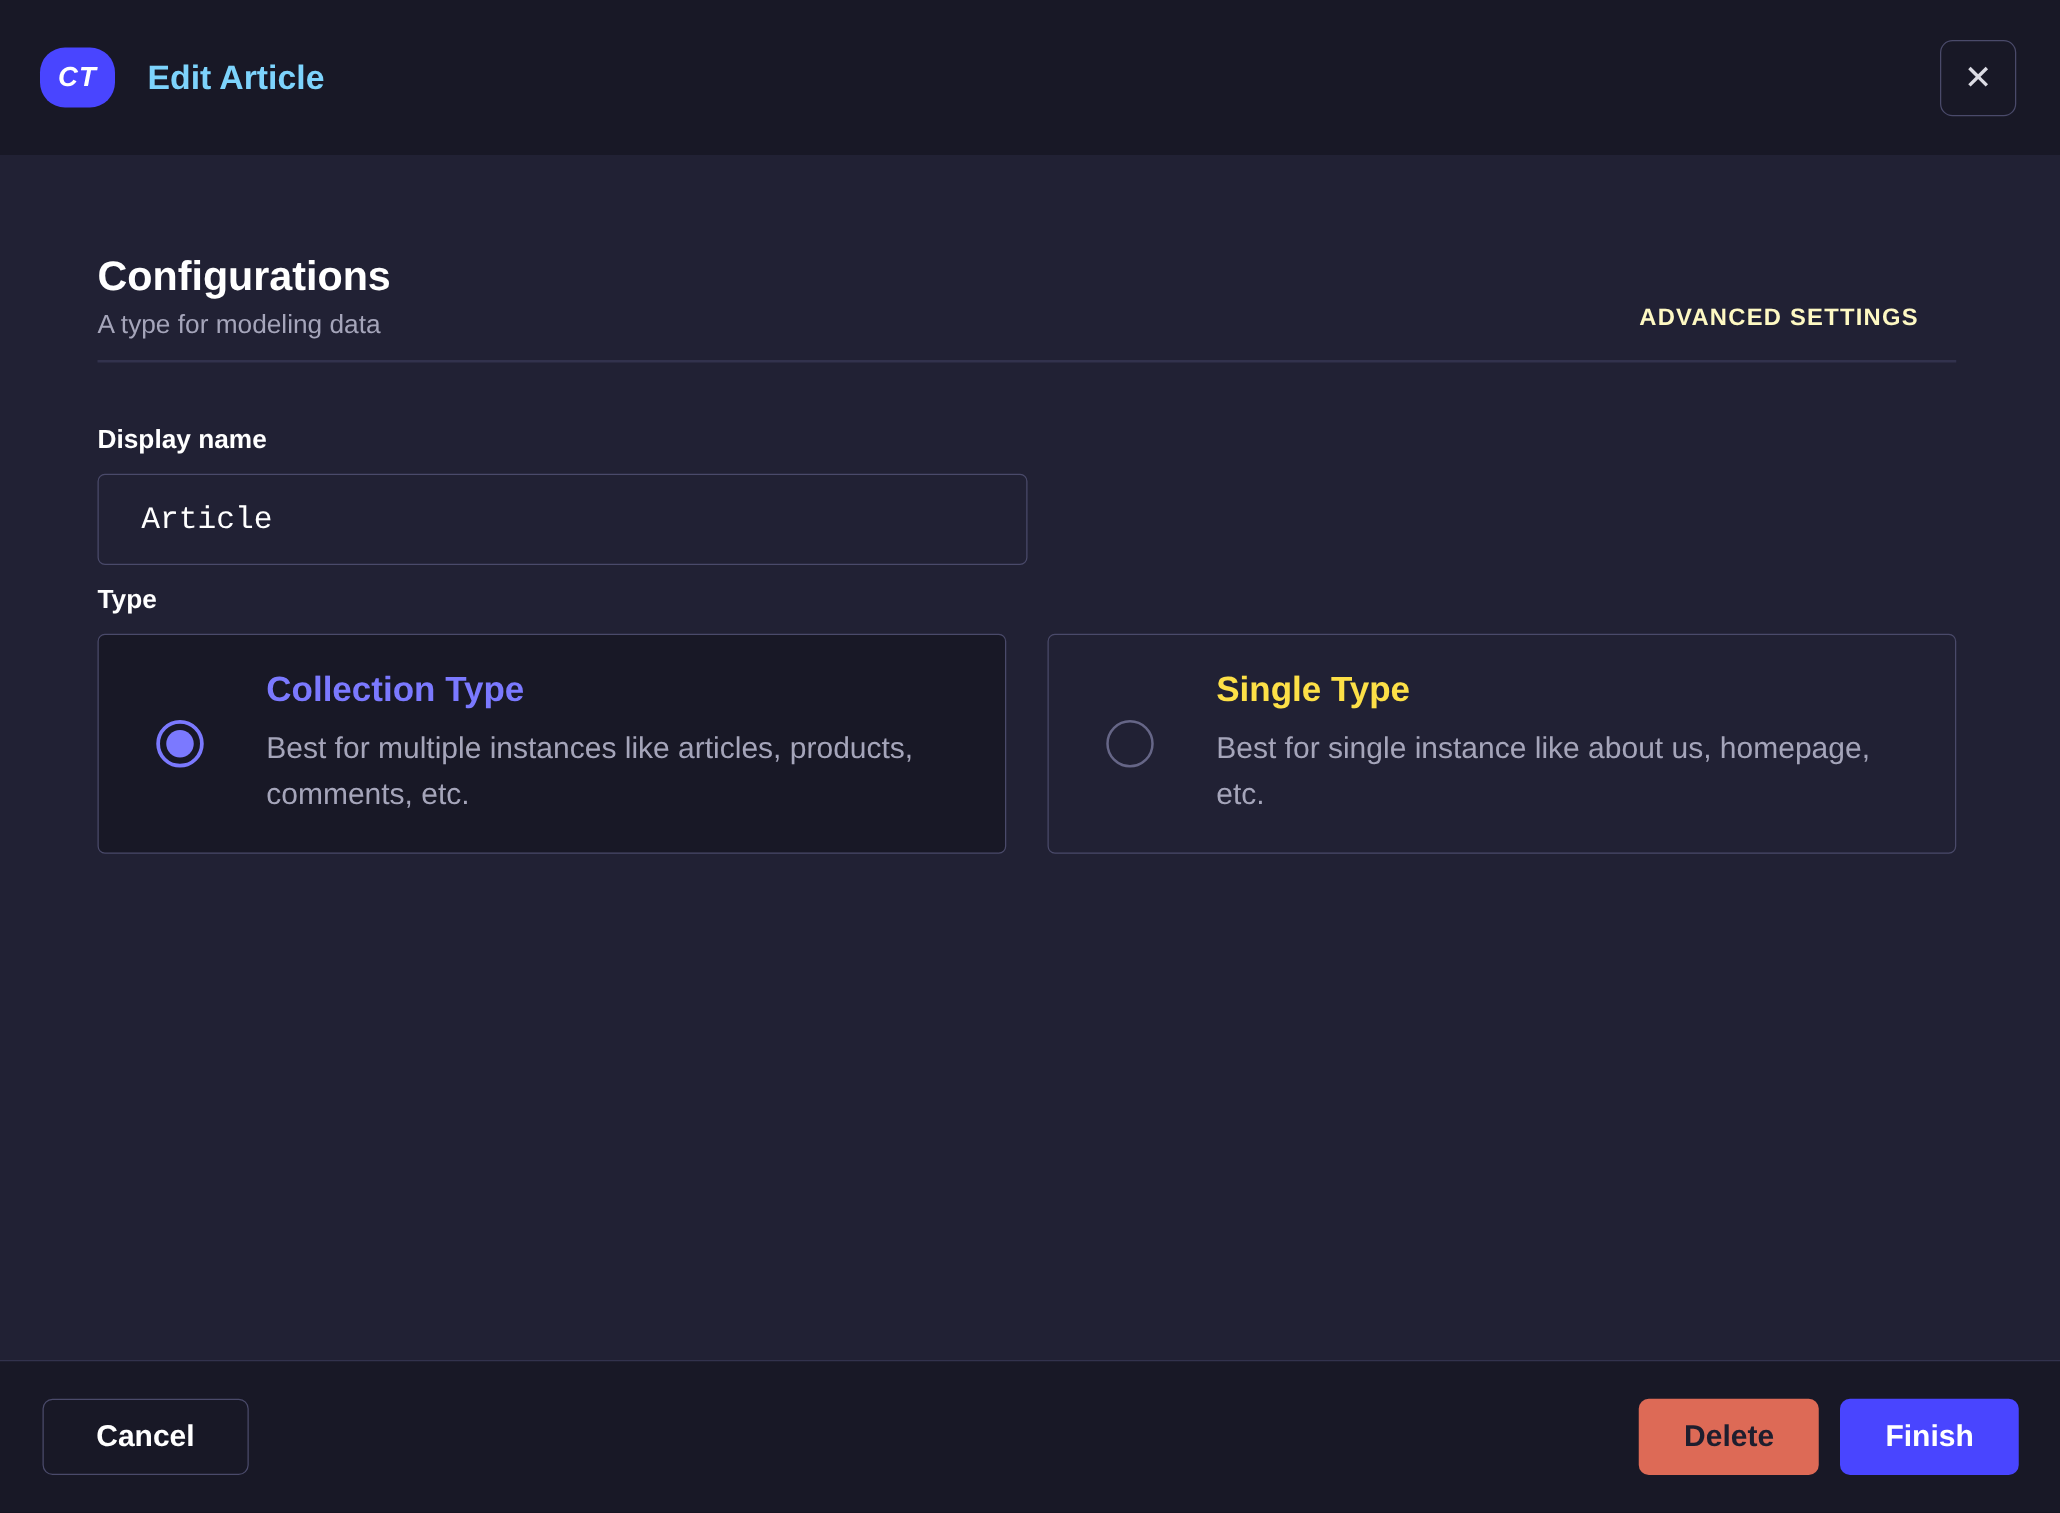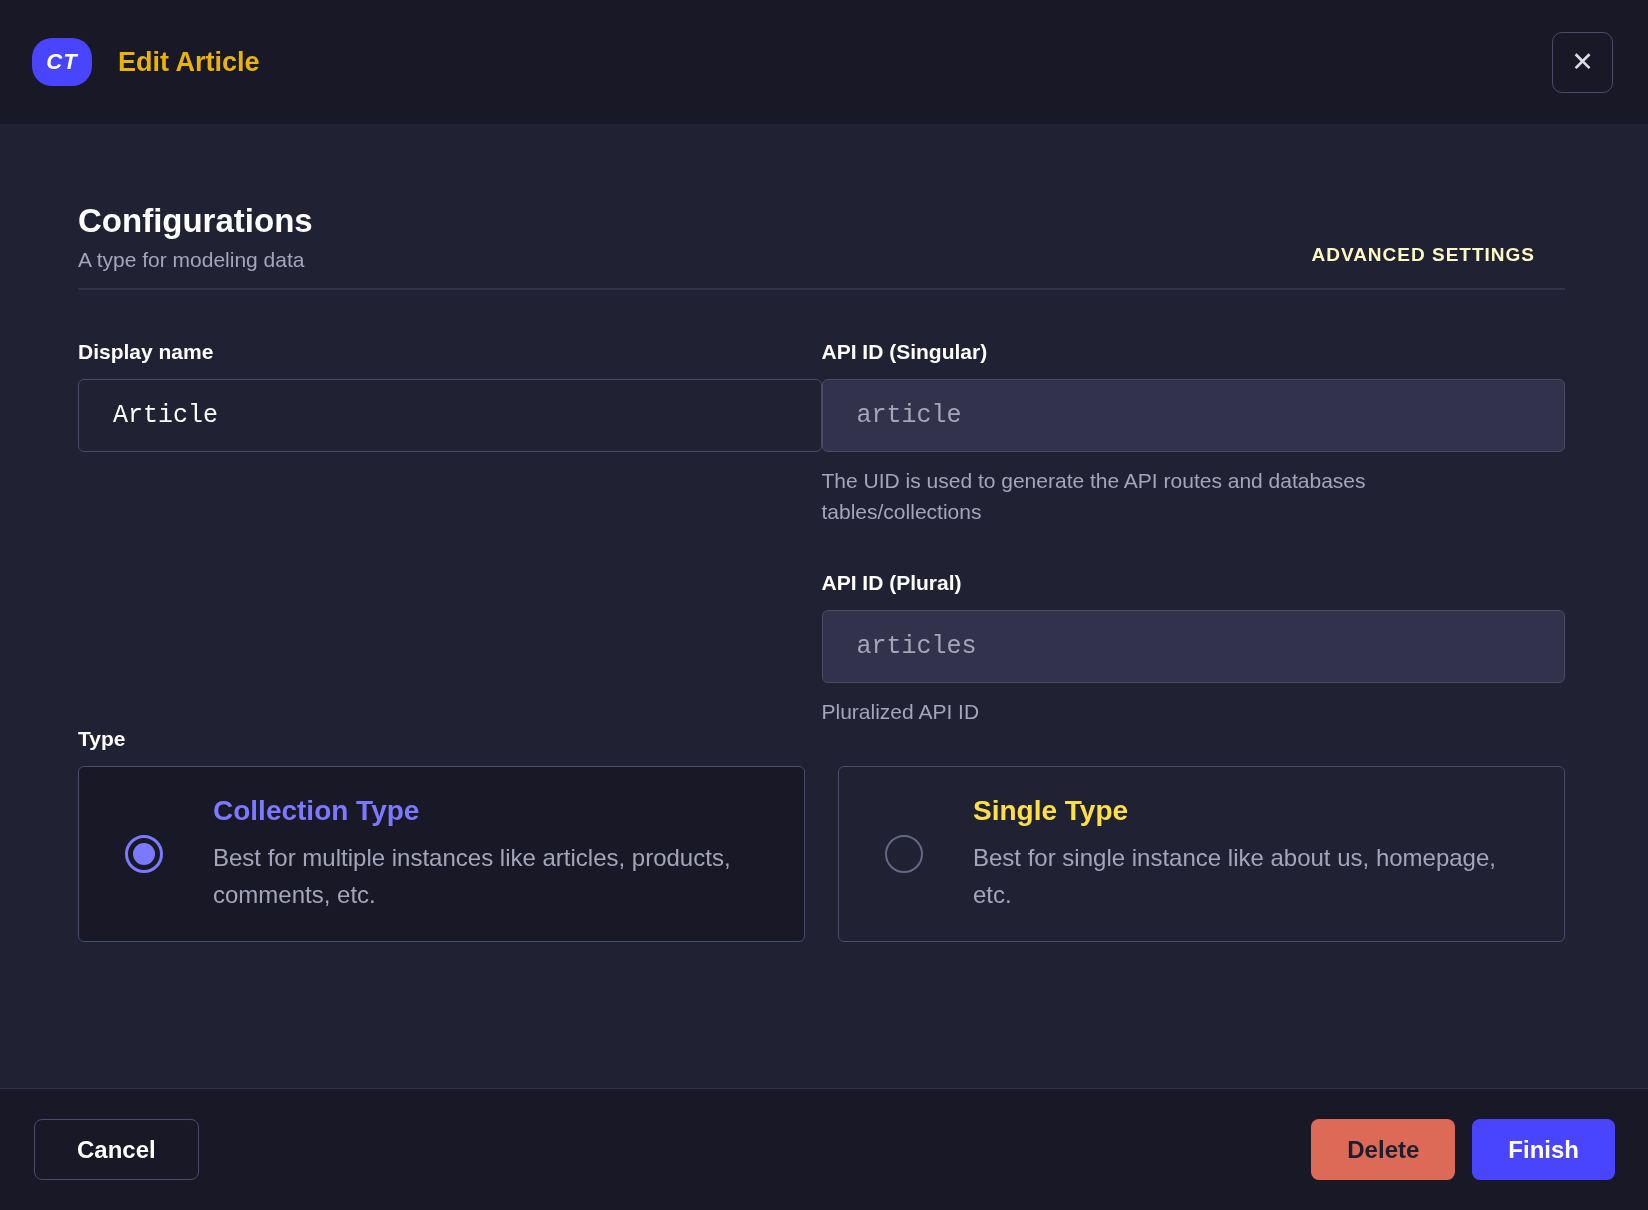--- a/index.html
+++ b/index.html
@@ -24,21 +24,21 @@
     width: 60px; height: 48px;
     background: #4945ff;
     border-radius: 20px;
     color: #ffffff;
     font-weight: bold; font-style: italic;
     font-size: 22px; letter-spacing: 1px;
     display: flex; align-items: center; justify-content: center;
   }
   .header-title {
     margin-left: 26px;
-    color: #eab308; font-size: 27px; font-weight: bold;
+    color: #7dd3fc; font-size: 27px; font-weight: bold;
   }
   .header-spacer { flex: 1; }
   .close-btn {
     width: 61px; height: 61px;
     background: transparent;
     border: 1px solid #4a4a6a;
     border-radius: 10px;
     color: #dcdce4; font-size: 27px; line-height: 1;
     display: flex; align-items: center; justify-content: center;
     cursor: pointer;
@@ -99,21 +99,21 @@
     border-color: #4a4a6a;
     color: #a5a5ba;
   }
   .field-hint {
     margin-top: 13px;
     color: #a5a5ba; font-size: 21px; line-height: 31px;
     max-width: 660px;
   }
   .field-plural { margin-top: 44px; }
 
-  .type-section { }
+  .type-section { margin-top: 16px; }
   .type-cards {
     margin-top: 15px;
     display: grid; grid-template-columns: 1fr 1fr; column-gap: 33px;
   }
   .type-card {
     height: 176px;
     border: 1px solid #4a4a6a;
     border-radius: 6px;
     background: #212134;
     display: flex; align-items: center;
@@ -203,33 +203,20 @@
       </div>
     </div>
 
     <div class="form-grid">
 
       <div>
         <label class="field-label">Display name</label>
         <input class="text-input" type="text" value="Article" style="">
       </div>
 
-      <div>
-        <div>
-          <label class="field-label">API ID (Singular)</label>
-          <input class="text-input disabled" type="text" disabled="" value="article" style="">
-          <div class="field-hint">The UID is used to generate the API routes and databases tables/collections</div>
-        </div>
-
-        <div class="field-plural">
-          <label class="field-label">API ID (Plural)</label>
-          <input class="text-input disabled" type="text" disabled="" value="articles" style="">
-          <div class="field-hint">Pluralized API ID</div>
-        </div>
-      </div>
     </div>
 
     <div class="type-section">
       <label class="field-label">Type</label>
       <div class="type-cards">
 
         <div class="type-card selected">
           <span class="radio checked">
             <span class="dot"></span>
           </span>

